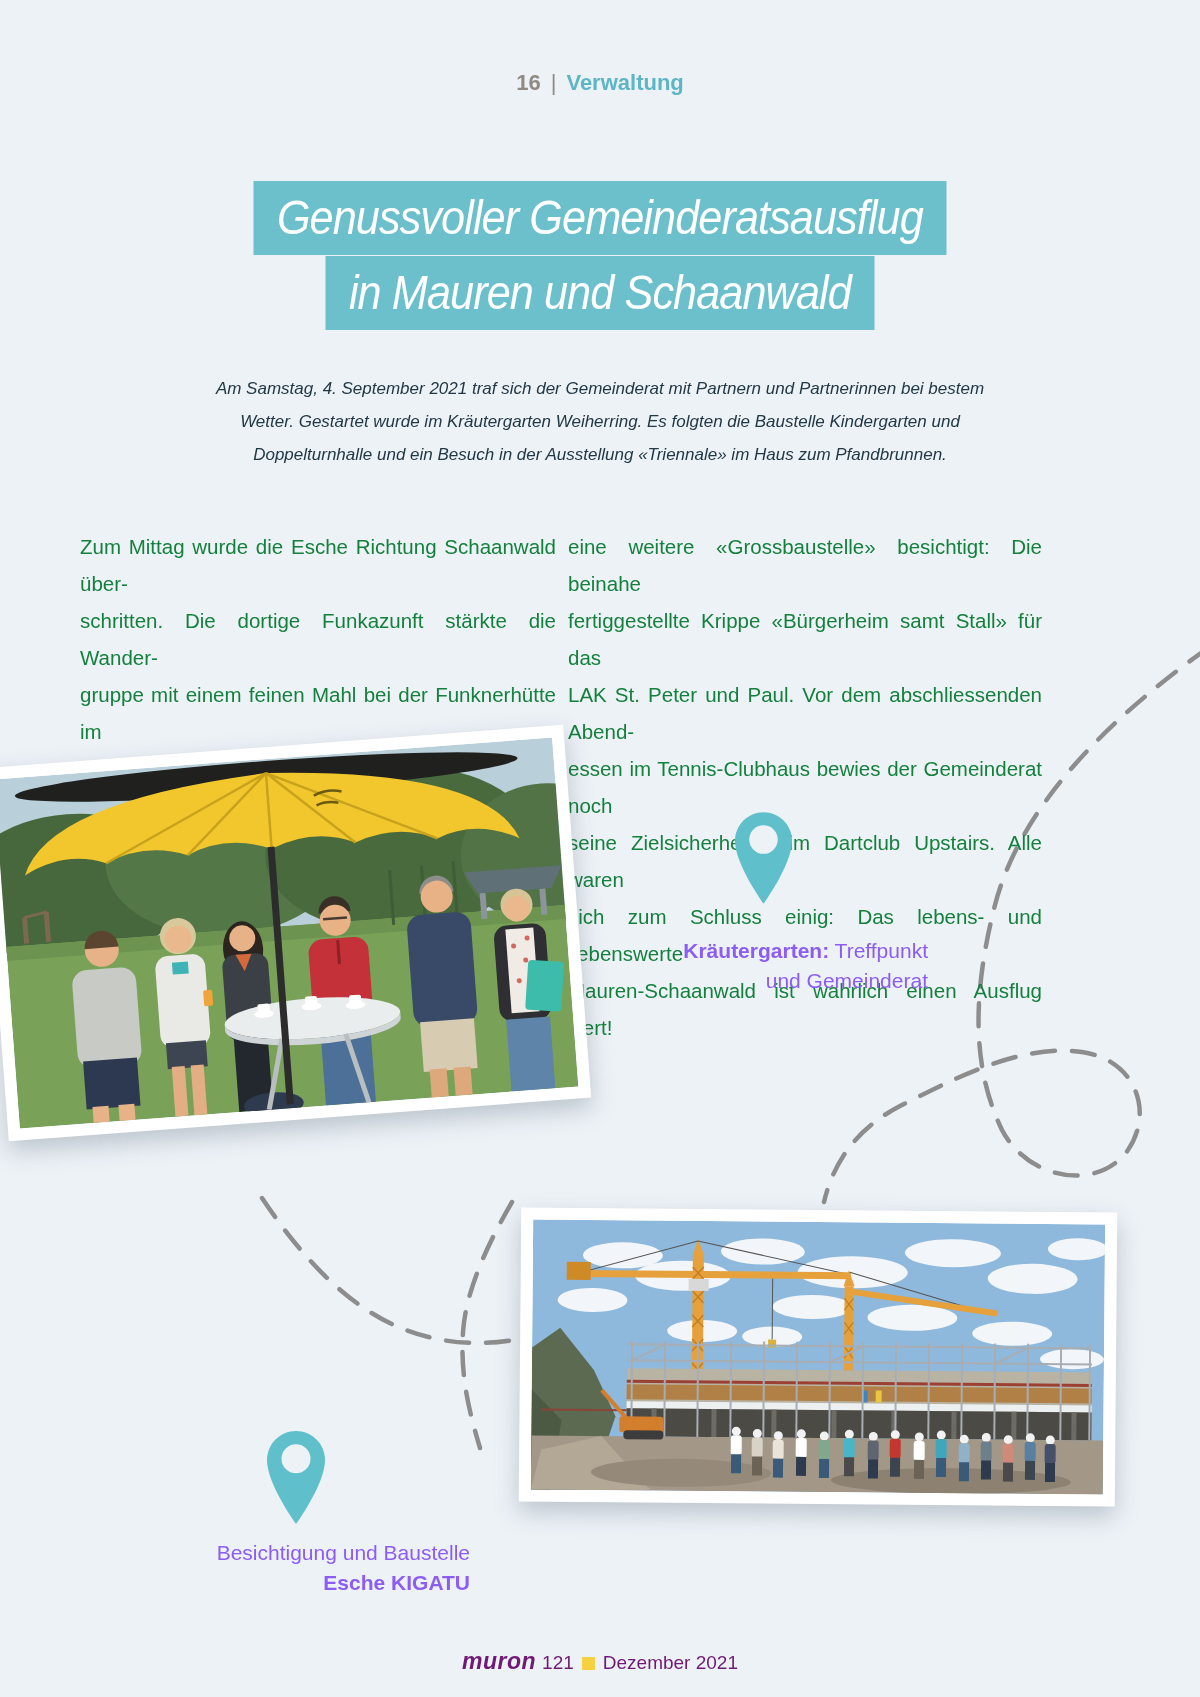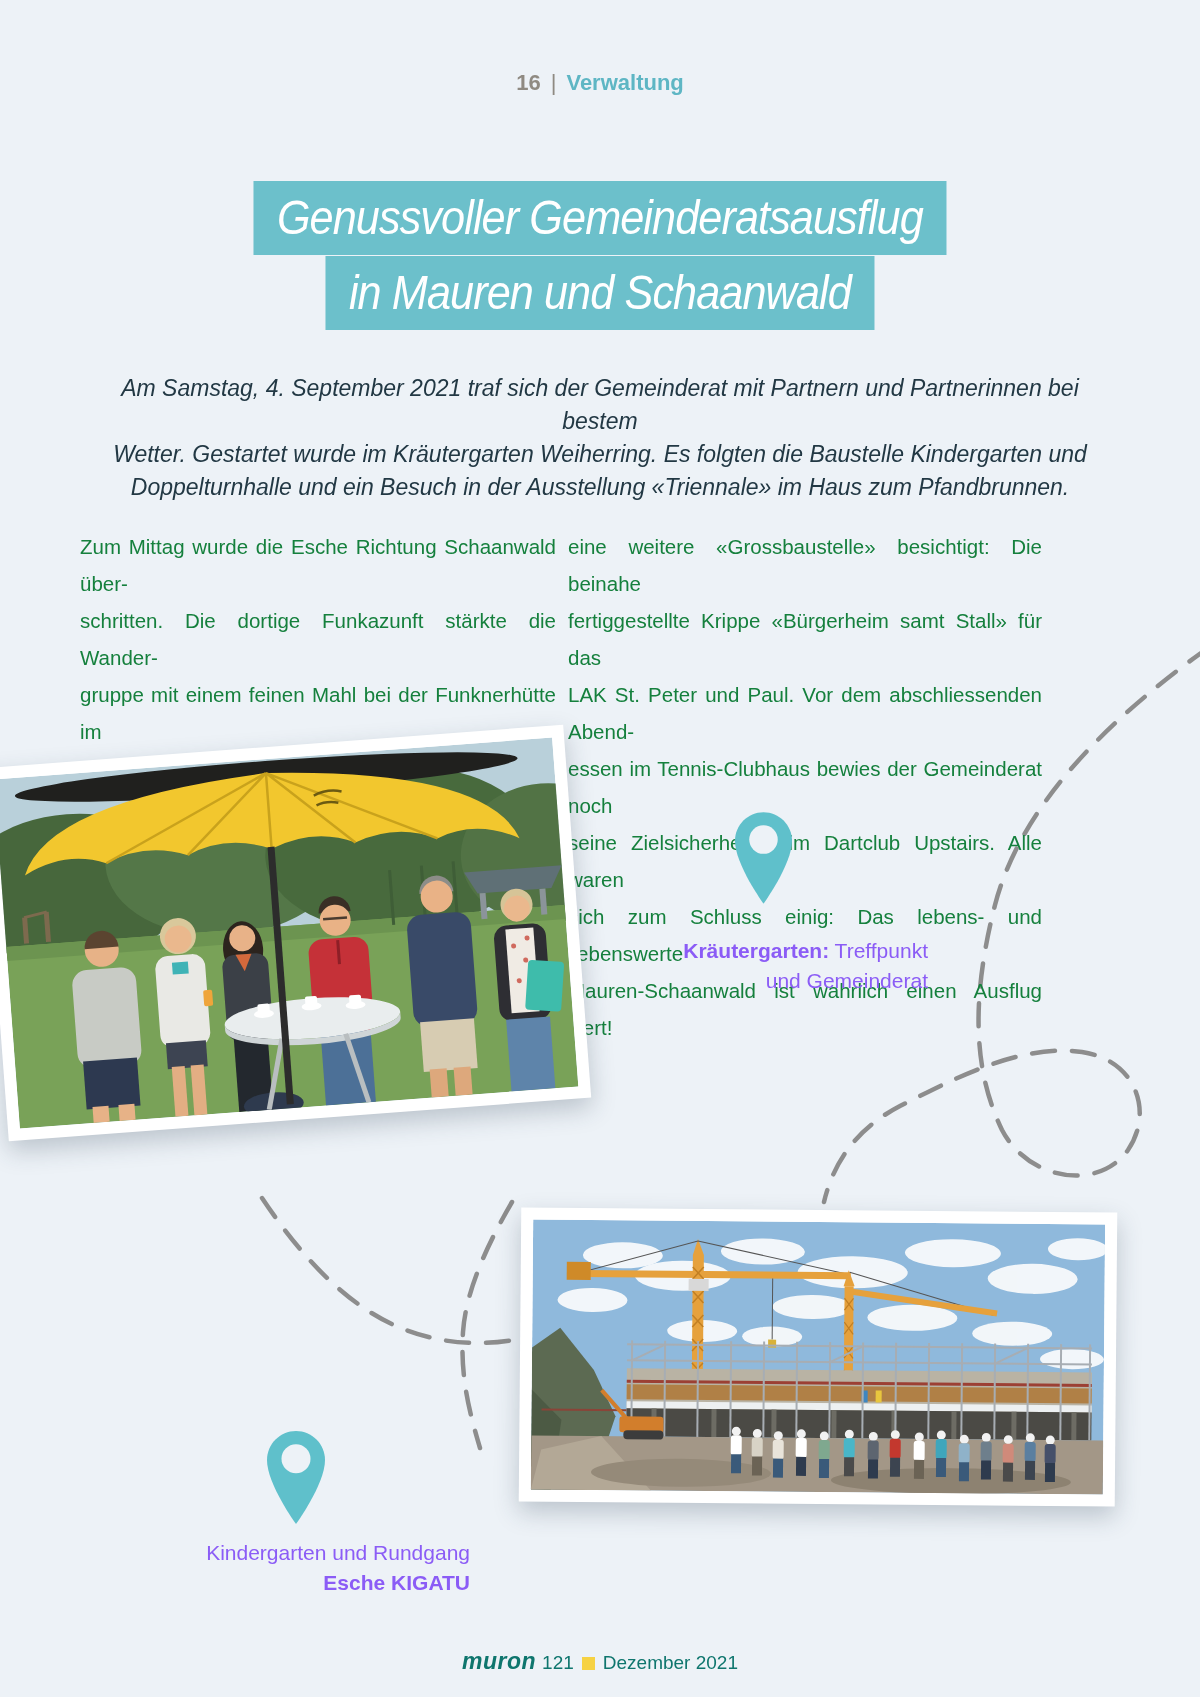--- a/index.html
+++ b/index.html
@@ -18,21 +18,21 @@
   .titleline .bar{
     display:inline-block;background:#6cc0cb;color:#ffffff;
     font-style:italic;font-size:48px;line-height:1.16;font-weight:400;
     padding:9px 26px;transform:scaleX(.9);transform-origin:50% 50%;
     letter-spacing:-1px;white-space:nowrap;
   }
   .t1{top:181px;} .t2{top:256px;}
   
   .lead{
     position:absolute;top:372px;left:100px;width:1000px;z-index:2;
-    font-style:italic;font-weight:700;font-size:23px;line-height:33px;
+    font-style:italic;font-weight:700;font-size:17px;line-height:33px;
     color:#223844;text-align:center;white-space:pre-line;font-weight:400;
   }
   .lead{font-weight:400;}
   
   .col{
     position:absolute;top:528px;z-index:2;font-size:20.5px;line-height:37px;
     color:#15803d;white-space:pre-line;text-align:justify;text-align-last:justify;
   }
   .colL{left:80px;width:476px;}
   .colR{left:568px;width:474px;}
@@ -48,21 +48,21 @@
   .polaroid svg{display:block;}
   
   .pin{position:absolute;z-index:3;}
   .pin1{left:735px;top:811px;width:57px;height:94px;}
   .pin2{left:267px;top:1430px;width:58px;height:95px;}
   .caption{position:absolute;z-index:3;text-align:right;font-size:21px;line-height:30px;color:#8b5cf6;}
   .cap1{left:598px;top:936px;width:330px;}
   .cap2{left:130px;top:1538px;width:340px;}
   .caption b{font-weight:700;}
   
-  .pagefoot{position:absolute;top:1648px;left:0;width:100%;text-align:center;z-index:2;color:#0f766e;font-size:19px;}
+  .pagefoot{position:absolute;top:1648px;left:0;width:100%;text-align:center;z-index:2;color:#701a75;font-size:19px;}
   .pagefoot .mag{font-style:italic;font-weight:700;font-size:23px;letter-spacing:.5px;padding-right:6px;}
   .pagefoot .sq{display:inline-block;width:13px;height:13px;background:#f6d243;margin:0 8px;vertical-align:-1px;}
 </style>
 </head>
 <body>
 
 <div class="canvas">
 
   <div class="pagehead">
     <span class="num">16</span><span class="sep">|</span><span class="sec">Verwaltung</span>
@@ -360,21 +360,21 @@
           </g>
       </g>
     </svg>
   </div>
 
   <svg class="pin pin2" viewBox="0 0 24 38.5">
     <path d="M12,0 C5.4,0 0,5.4 0,12 C0,22 12,38.5 12,38.5 C12,38.5 24,22 24,12 C24,5.4 18.6,0 12,0 Z" fill="#5fc0cb"></path>
     <circle cx="12" cy="11.5" r="6" fill="#edf2f7"></circle>
   </svg>
   <div class="caption cap2">
-    <span>Kindergarten und Rundgang</span><br>
+    <span>Besichtigung und Baustelle</span><br>
     <b>Esche KIGATU</b>
   </div>
 
   <div class="pagefoot">
     <span class="mag">muron</span><span>121</span><span class="sq"></span><span>Dezember 2021</span>
   </div>
 
 </div>
 
 </body></html>

